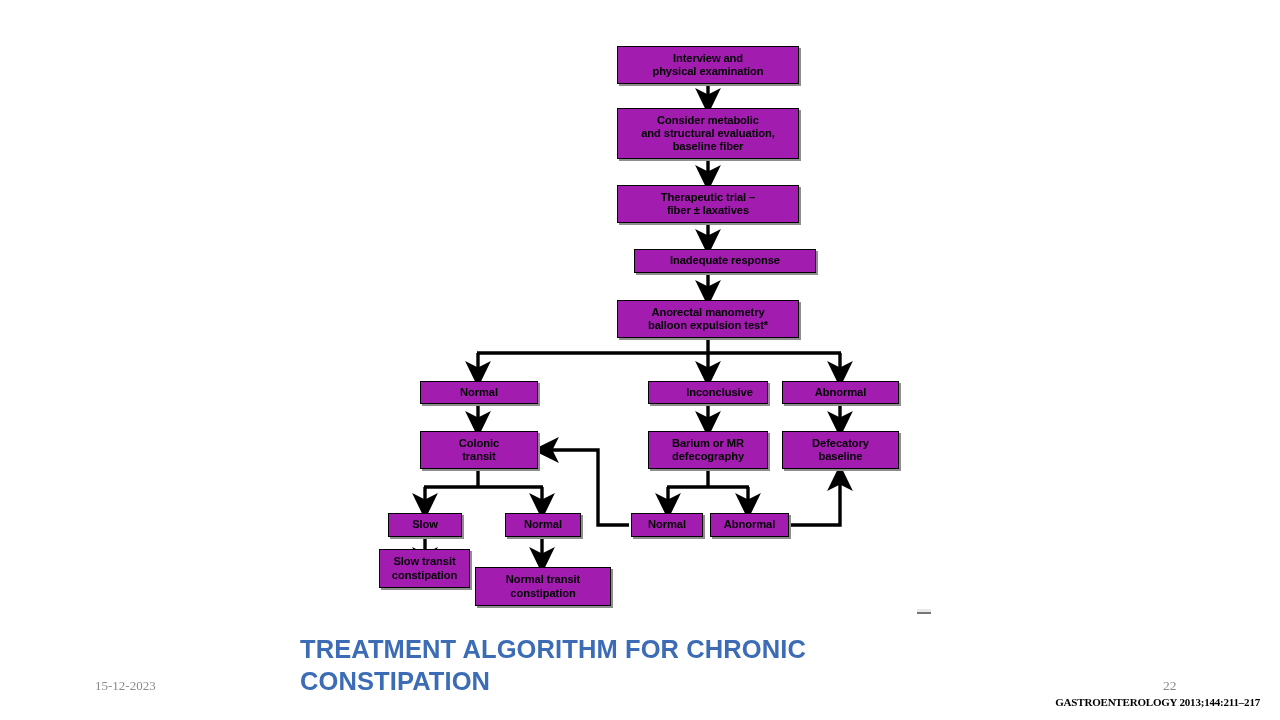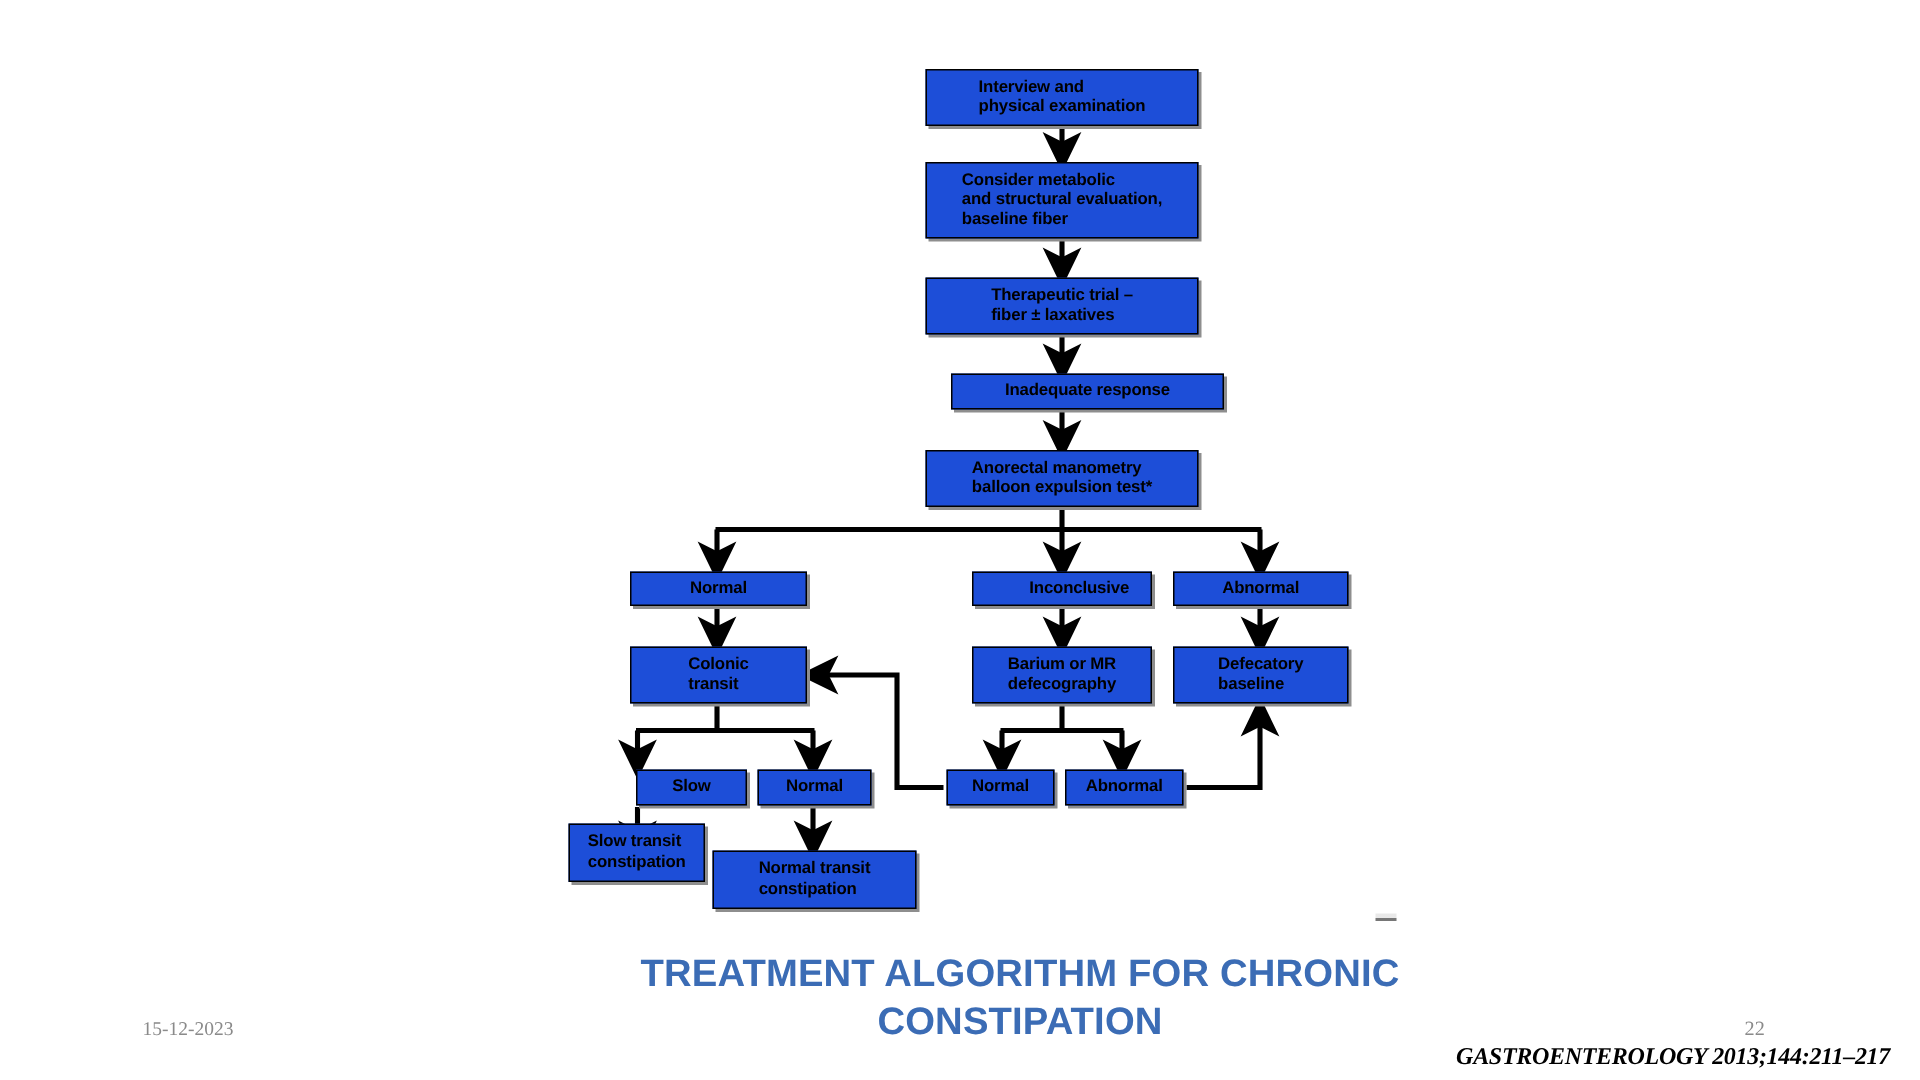--- a/index.html
+++ b/index.html
@@ -33,44 +33,44 @@
   #flow-svg {
     position: absolute;
     left: 0;
     top: 0;
     width: 1280px;
     height: 630px;
   }
   .node {
     position: absolute;
     box-sizing: border-box;
-    background: #1d4ed8;
+    background: #a21caf;
     border: 1.4px solid #000000;
     box-shadow: 2px 2px 0 0 #8e8e8e;
     display: flex;
     align-items: center;
     justify-content: center;
-    text-align: left;
+    text-align: center;
     font-family: "Liberation Sans", sans-serif;
     font-weight: bold;
     font-size: 11.2px;
     line-height: 1.18;
     color: #000000;
     letter-spacing: -0.1px;
     white-space: pre-line;
     z-index: 3;
   }
 
   
   .slide-title {
     position: absolute;
     left: 300px;
     top: 634px;
     width: 760px;
-    text-align: center;
+    text-align: left;
     font-family: "Liberation Sans", sans-serif;
     font-weight: bold;
     font-size: 25.5px;
     line-height: 1.24;
     color: #3B6CB5;
     letter-spacing: 0.1px;
   }
   .slide-date {
     position: absolute;
     left: 95px;
@@ -87,23 +87,22 @@
     font-size: 13.5px;
     color: #8a8a8a;
   }
   .citation {
     position: absolute;
     left: 780px;
     top: 696px;
     width: 480px;
     text-align: right;
     font-family: "Liberation Serif", serif;
-    font-style: italic;
     font-weight: bold;
-    font-size: 16px;
+    font-size: 11px;
     color: #000000;
     letter-spacing: -0.2px;
   }
   .artifact {
     position: absolute;
     left: 917px;
     top: 609px;
     width: 14px;
     height: 5px;
     background: linear-gradient(to bottom, rgba(150,150,150,0.25) 0 55%, rgba(40,40,40,0.75) 55% 100%);
@@ -183,21 +182,21 @@
 
     <div class="node" style="left:420px; top:431px; width:118px; height:38px;">Colonic
 transit</div>
 
     <div class="node" style="left:648px; top:431px; width:120px; height:38px;">Barium or MR
 defecography</div>
 
     <div class="node" style="left:782px; top:431px; width:117px; height:38px;">Defecatory
 baseline</div>
 
-    <div class="node" style="left:388px; top:513px; width:74px; height:24px;margin-left:36px;">Slow</div>
+    <div class="node" style="left:388px; top:513px; width:74px; height:24px;">Slow</div>
 
     <div class="node" style="left:505px; top:513px; width:76px; height:24px;">Normal</div>
 
     <div class="node" style="left:631px; top:513px; width:72px; height:24px;">Normal</div>
 
     <div class="node" style="left:710px; top:513px; width:79px; height:24px;">Abnormal</div>
 
     <div class="node" style="left:379px; top:549px; width:91px; height:39px;">Slow transit
 constipation</div>
 

